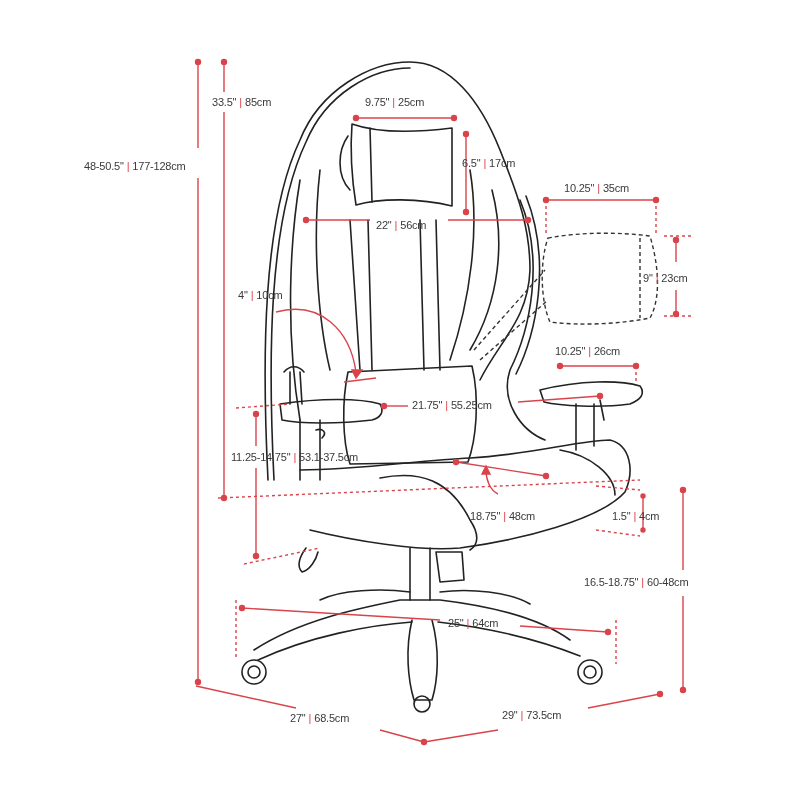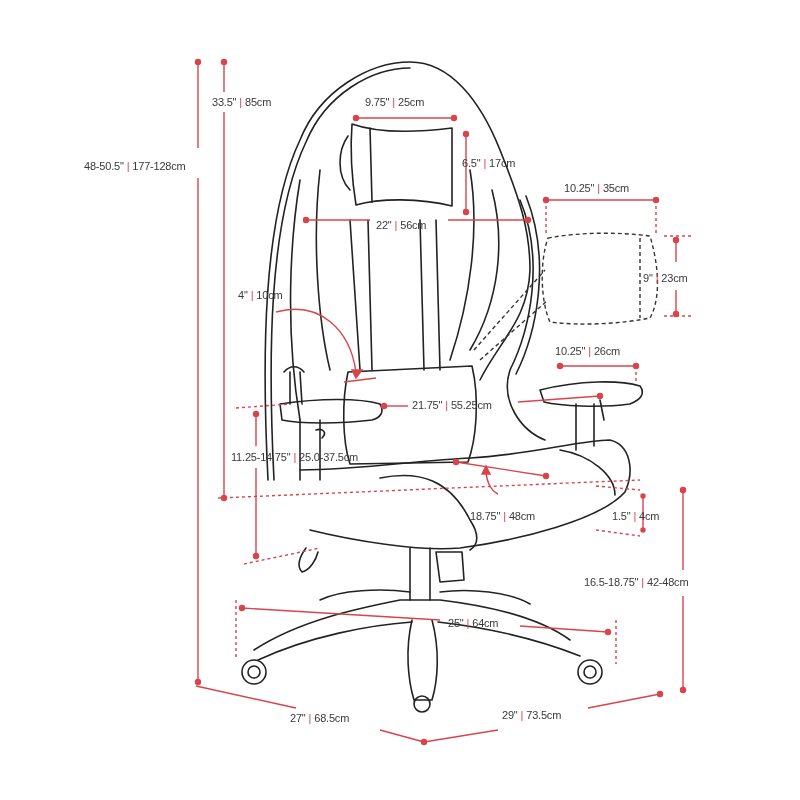--- a/index.html
+++ b/index.html
@@ -198,30 +198,30 @@
 <div class="lbl" style="left:238px;top:289px;">
   <span>4"</span><span class="sep">|</span><span>10cm</span>
 </div>
 <div class="lbl" style="left:555px;top:345px;">
   <span>10.25"</span><span class="sep">|</span><span>26cm</span>
 </div>
 <div class="lbl" style="left:412px;top:399px;">
   <span>21.75"</span><span class="sep">|</span><span>55.25cm</span>
 </div>
 <div class="lbl" style="left:231px;top:451px;">
-  <span>11.25-14.75"</span><span class="sep">|</span><span>25.0-37.5cm</span>
+  <span>11.25-14.75"</span><span class="sep">|</span><span>53.1-37.5cm</span>
 </div>
 <div class="lbl" style="left:470px;top:510px;">
   <span>18.75"</span><span class="sep">|</span><span>48cm</span>
 </div>
 <div class="lbl" style="left:612px;top:510px;">
   <span>1.5"</span><span class="sep">|</span><span>4cm</span>
 </div>
 <div class="lbl" style="left:584px;top:576px;">
-  <span>16.5-18.75"</span><span class="sep">|</span><span>42-48cm</span>
+  <span>16.5-18.75"</span><span class="sep">|</span><span>60-48cm</span>
 </div>
 <div class="lbl" style="left:448px;top:617px;">
   <span>25"</span><span class="sep">|</span><span>64cm</span>
 </div>
 <div class="lbl" style="left:290px;top:712px;">
   <span>27"</span><span class="sep">|</span><span>68.5cm</span>
 </div>
 <div class="lbl" style="left:502px;top:709px;">
   <span>29"</span><span class="sep">|</span><span>73.5cm</span>
 </div>

